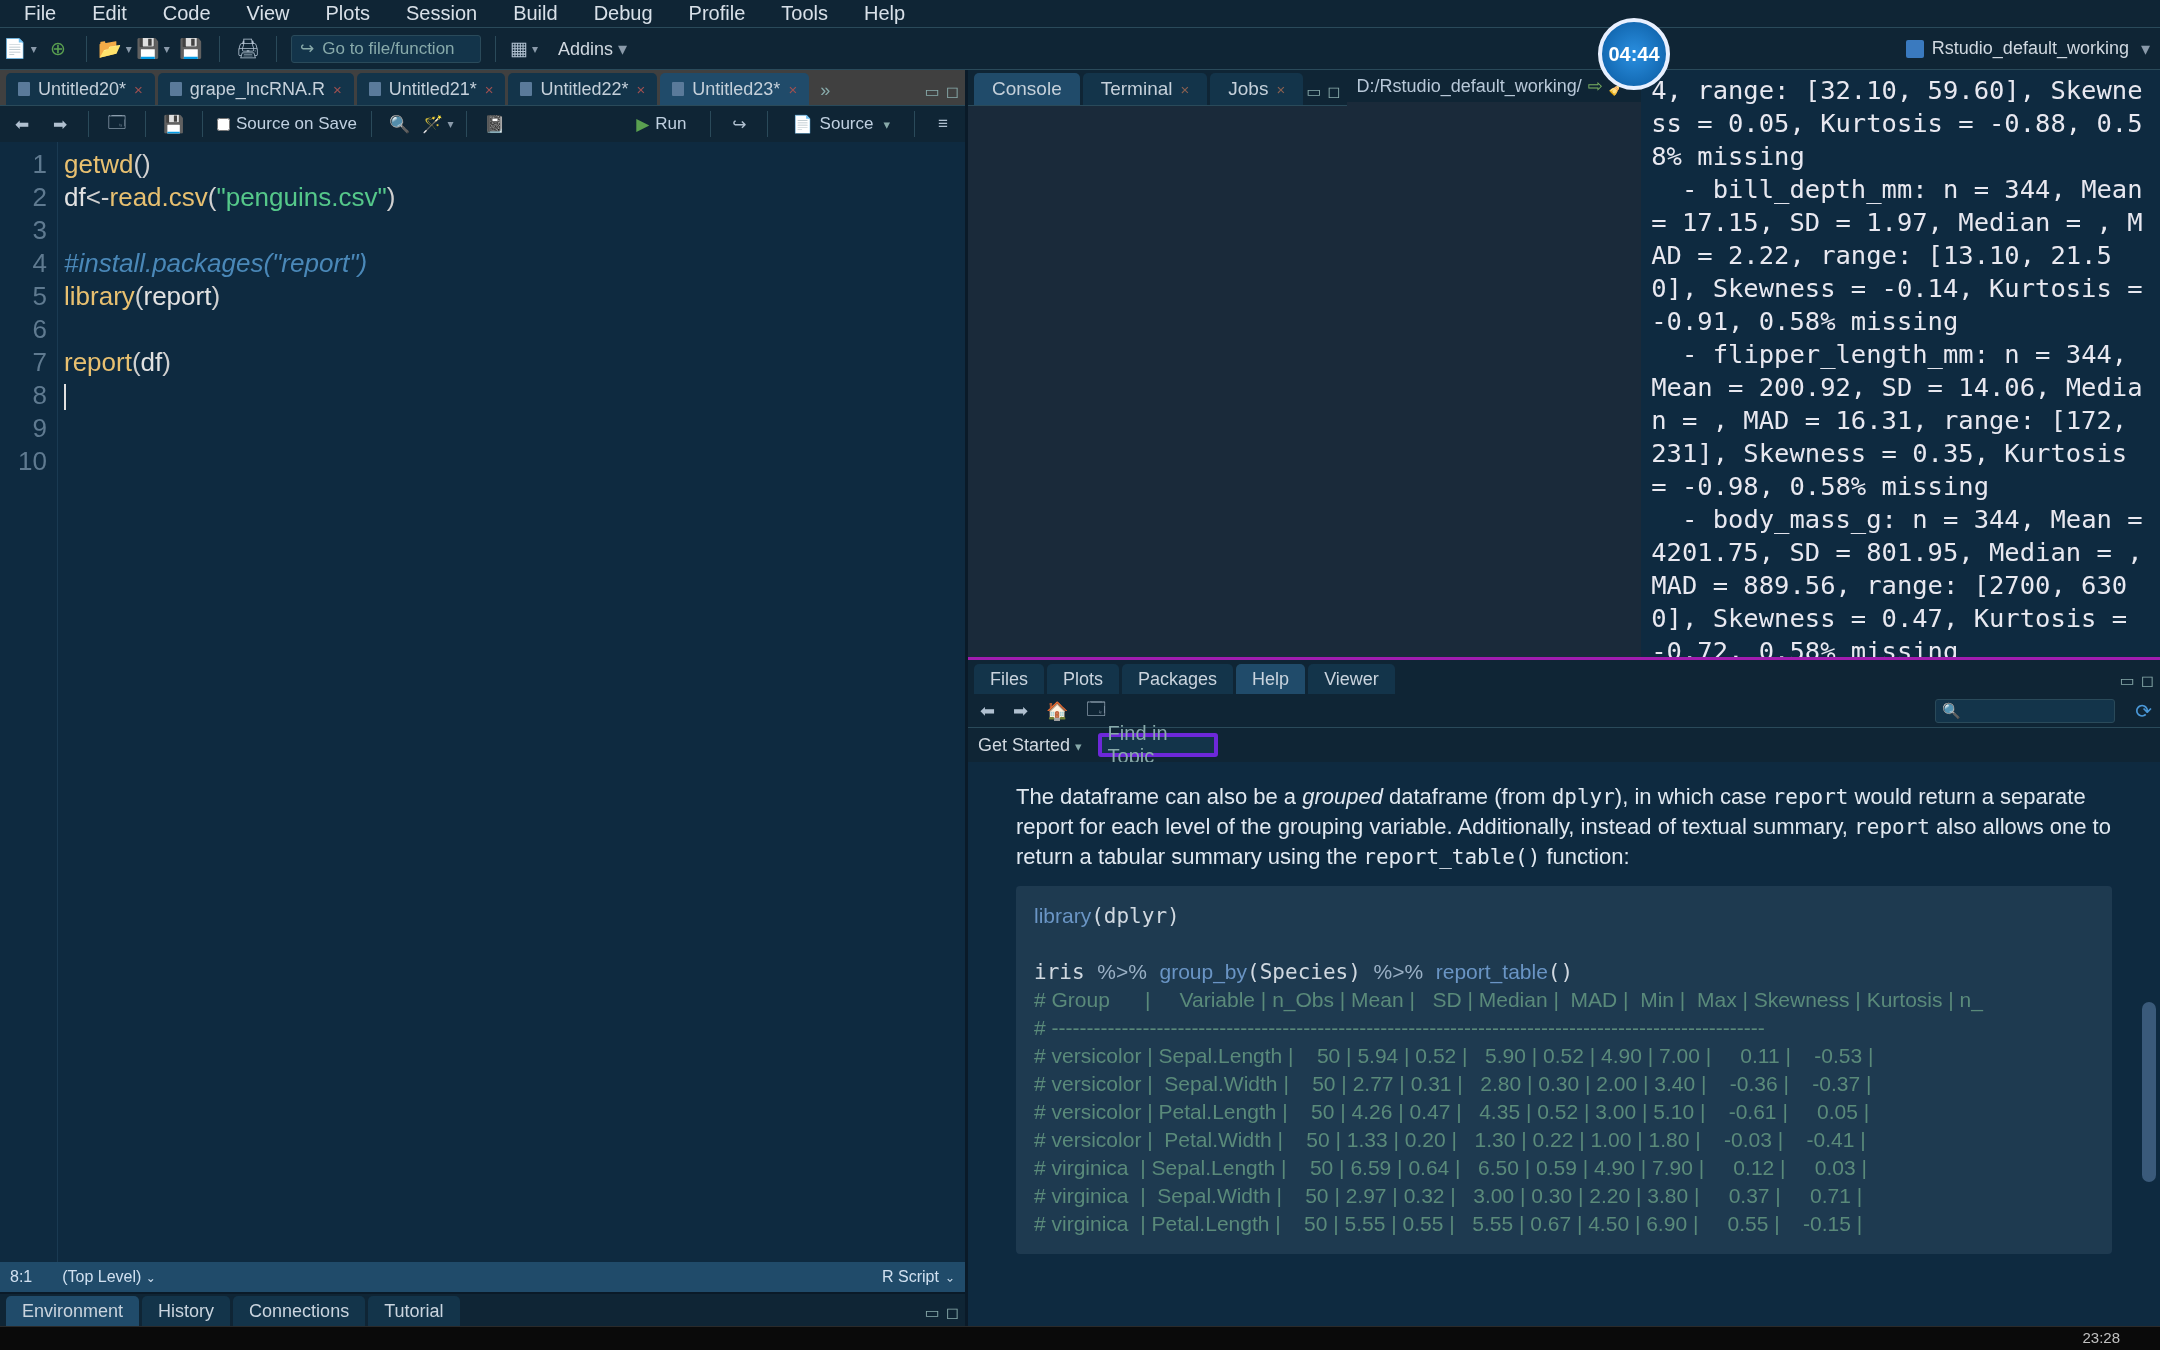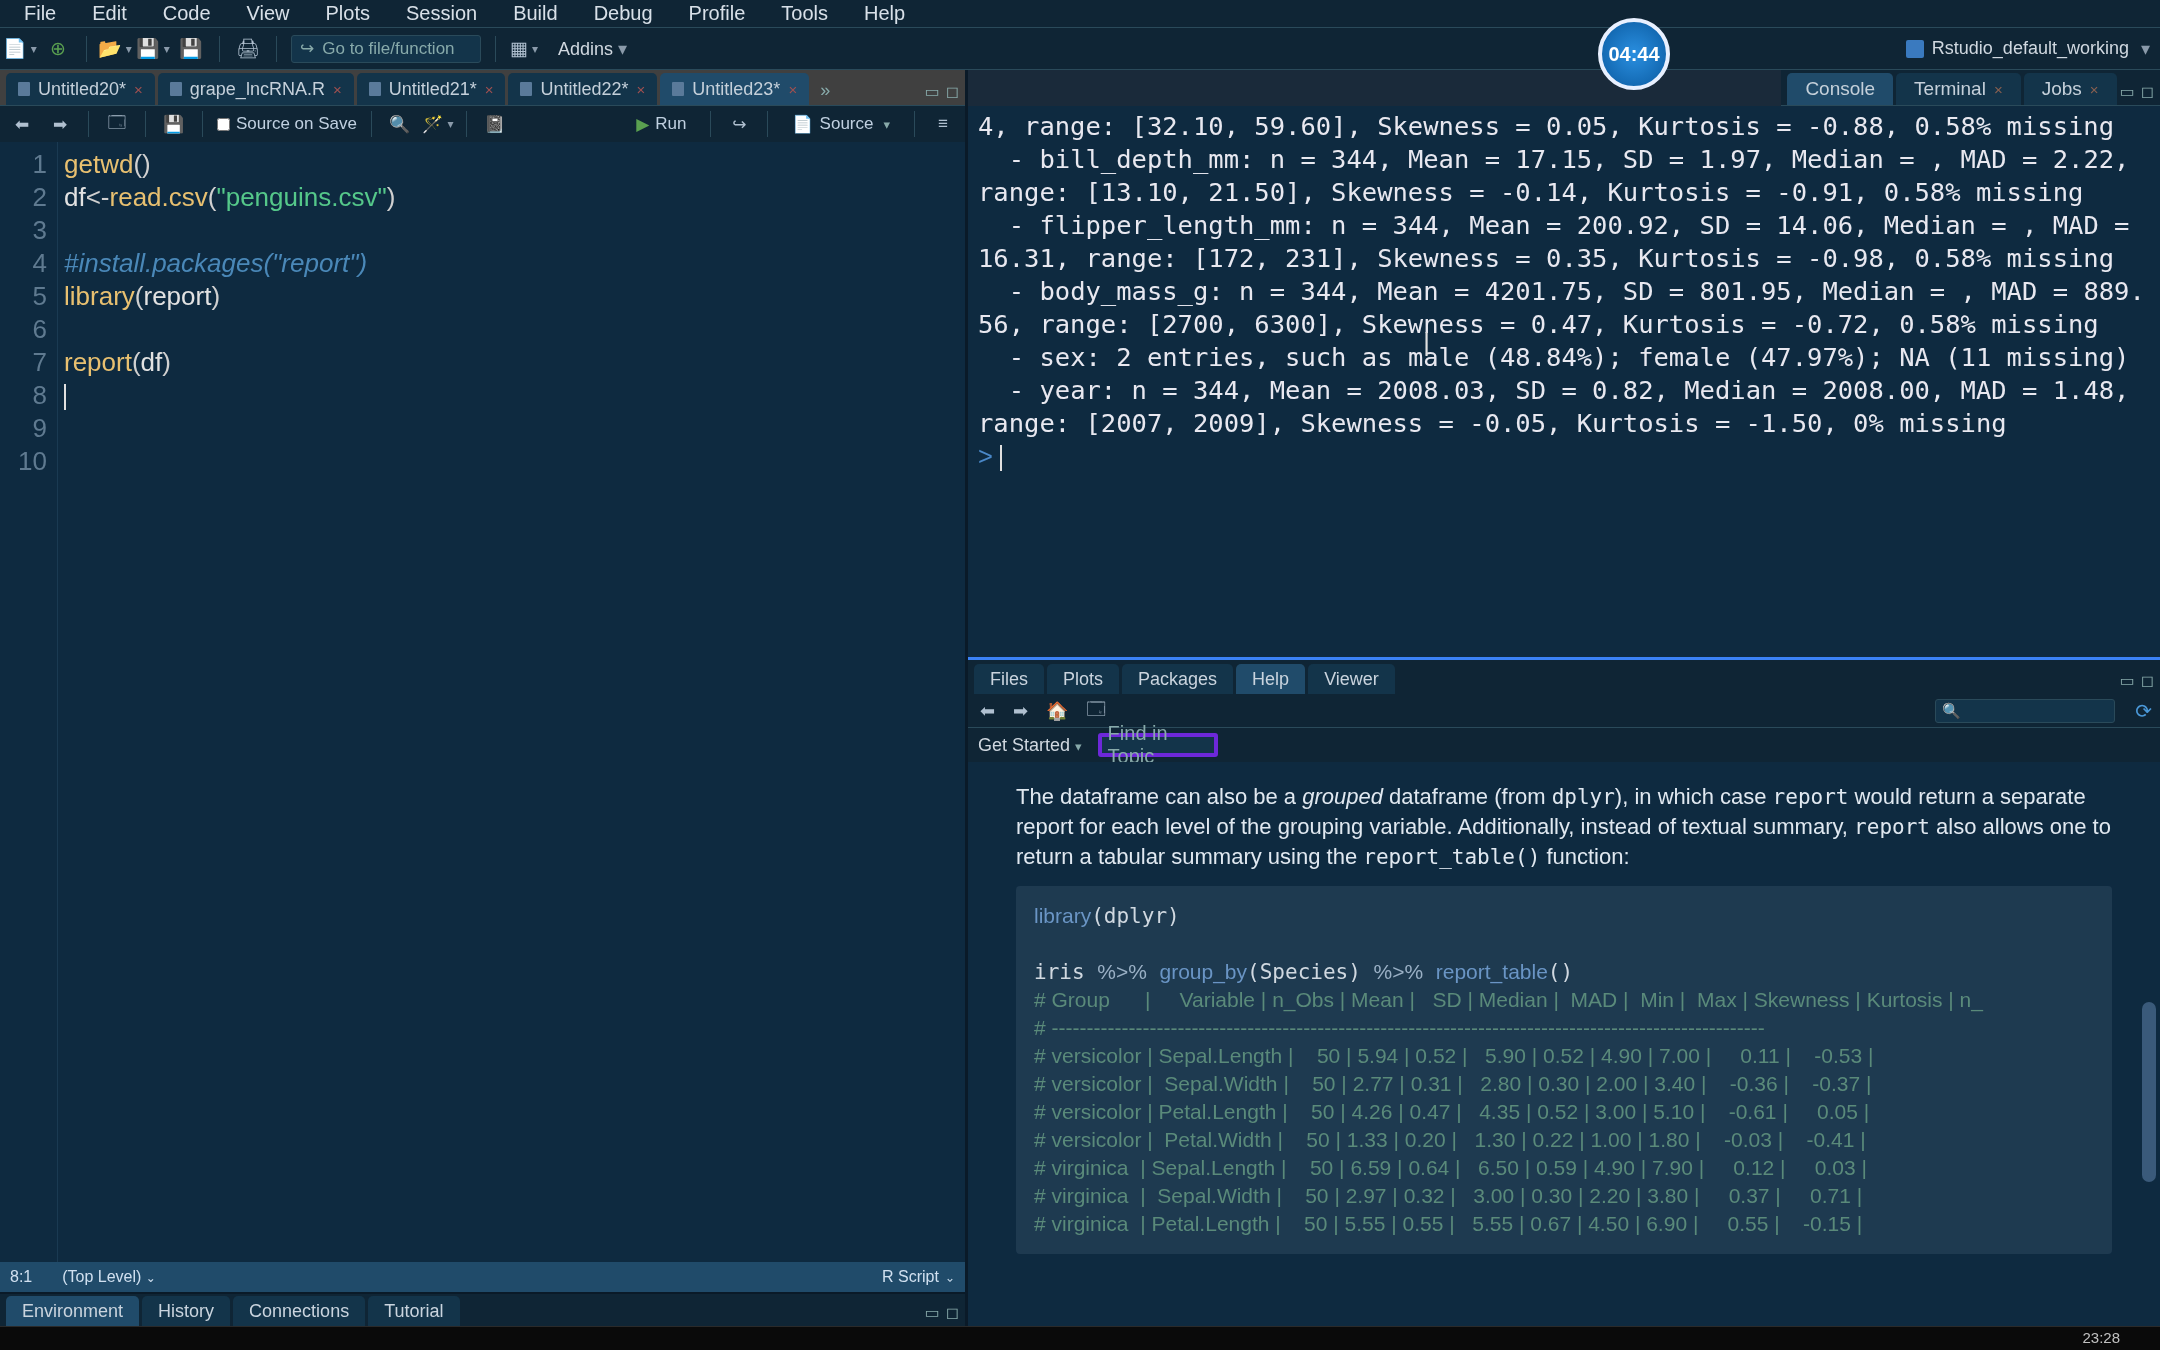--- a/index.html
+++ b/index.html
@@ -66,21 +66,21 @@
 .console-tabs { height: 36px; background: #0f2535; display: flex; align-items: flex-end; padding: 0 6px; border-bottom: 1px solid #2a4a5a; }
 .ctab { height: 32px; padding: 0 18px; display: flex; align-items: center; gap: 8px; background: #13344a; color: #c5d0da; font-size: 19px; border-top-left-radius: 5px; border-top-right-radius: 5px; margin-right: 3px; }
 .ctab.active { background: #204b6a; }
 .ctab .x2 { color: #8a6050; font-size: 15px; }
 .console-path { height: 32px; background: #0f2535; display: flex; align-items: center; padding: 0 10px; color: #b8c8d8; font-size: 18px; gap: 6px; }
 .console-path .clear { margin-left: auto; color: #a0b0c0; }
 .console-body { flex: 1; background: #0e2a40; padding: 4px 10px; font-family: "Consolas","Menlo",monospace; font-size: 25.5px; line-height: 33px; color: #e8e8f0; white-space: pre-wrap; word-break: break-all; overflow: hidden; position: relative; }
 .console-body .prompt { color: #4a88c8; }
 .console-body .tcur { display:inline-block; position:relative; }
 .console-body .tcur::after { content:"|"; position:absolute; top:-40px; left:0; color:#e0e0e0; }
-.console-top { height: 590px; display: flex; flex-direction: column; border-bottom: 3px solid #3b82f6; align-items: flex-end; }
+.console-top { height: 590px; display: flex; flex-direction: row; border-bottom: 3px solid #a21caf; }
 
 
 .help-pane { flex: 1; display: flex; flex-direction: column; overflow: hidden; }
 .help-tabs { height: 34px; background: #0f2535; display: flex; align-items: flex-end; padding: 0 6px; }
 .htab { height: 30px; padding: 0 16px; display: flex; align-items: center; background: #13344a; color: #cad4de; font-size: 18px; margin-right: 3px; border-top-left-radius: 5px; border-top-right-radius: 5px; }
 .htab.active { background: #204b6a; }
 .help-tools { height: 34px; background: #0f2535; display: flex; align-items: center; padding: 0 8px; gap: 10px; border-bottom: 1px solid #2a4a5a; }
 .help-tools .navb { color: #b0c0d0; font-size: 18px; padding: 2px 4px; }
 .help-tools .home { color: #e8a050; }
 .help-tools .search { margin-left: auto; width: 180px; height: 24px; background: #13344a; border: 1px solid #2a4a5a; border-radius: 3px; display: flex; align-items: center; padding: 0 6px; color: #8aa; font-size: 15px; gap: 6px; }
@@ -254,20 +254,25 @@
     <div class="console-top">
       <div class="console-tabs" id="ctabs">
           <div class="ctab active">Console</div>
           <div class="ctab">Terminal <span class="x2">×</span></div>
           <div class="ctab">Jobs <span class="x2">×</span></div>
           <div class="pane-ctrl" style="margin-left: auto; padding-bottom: 4px;">
             <span>▭</span>
             <span>◻</span>
           </div>
         </div>
+      <div class="console-path">
+        <span>D:/Rstudio_default_working/</span>
+        <span style="color:#7ab060">⇨</span>
+        <span class="clear">🧹</span>
+      </div>
       <div class="console-body" id="conbody">4, range: [32.10, 59.60], Skewness = 0.05, Kurtosis = -0.88, 0.58% missing
   - bill_depth_mm: n = 344, Mean = 17.15, SD = 1.97, Median = , MAD = 2.22, range: [13.10, 21.50], Skewness = -0.14, Kurtosis = -0.91, 0.58% missing
   - flipper_length_mm: n = 344, Mean = 200.92, SD = 14.06, Median = , MAD = 16.31, range: [172, 231], Skewness = 0.35, Kurtosis = -0.98, 0.58% missing
   - body_mass_g: n = 344, Mean = 4201.75, SD = 801.95, Median = , MAD = 889.56, range: [2700, 6300], Skewness = 0.47, Kurtosis = -0.72, 0.58% missing
   - sex: 2 entries, such as m<span class="tcur"></span>ale (48.84%); female (47.97%); NA (11 missing)
   - year: n = 344, Mean = 2008.03, SD = 0.82, Median = 2008.00, MAD = 1.48, range: [2007, 2009], Skewness = -0.05, Kurtosis = -1.50, 0% missing
 <span class="prompt">&gt; </span><span class="caret"></span></div>
     </div>
 
     <div class="help-pane">

